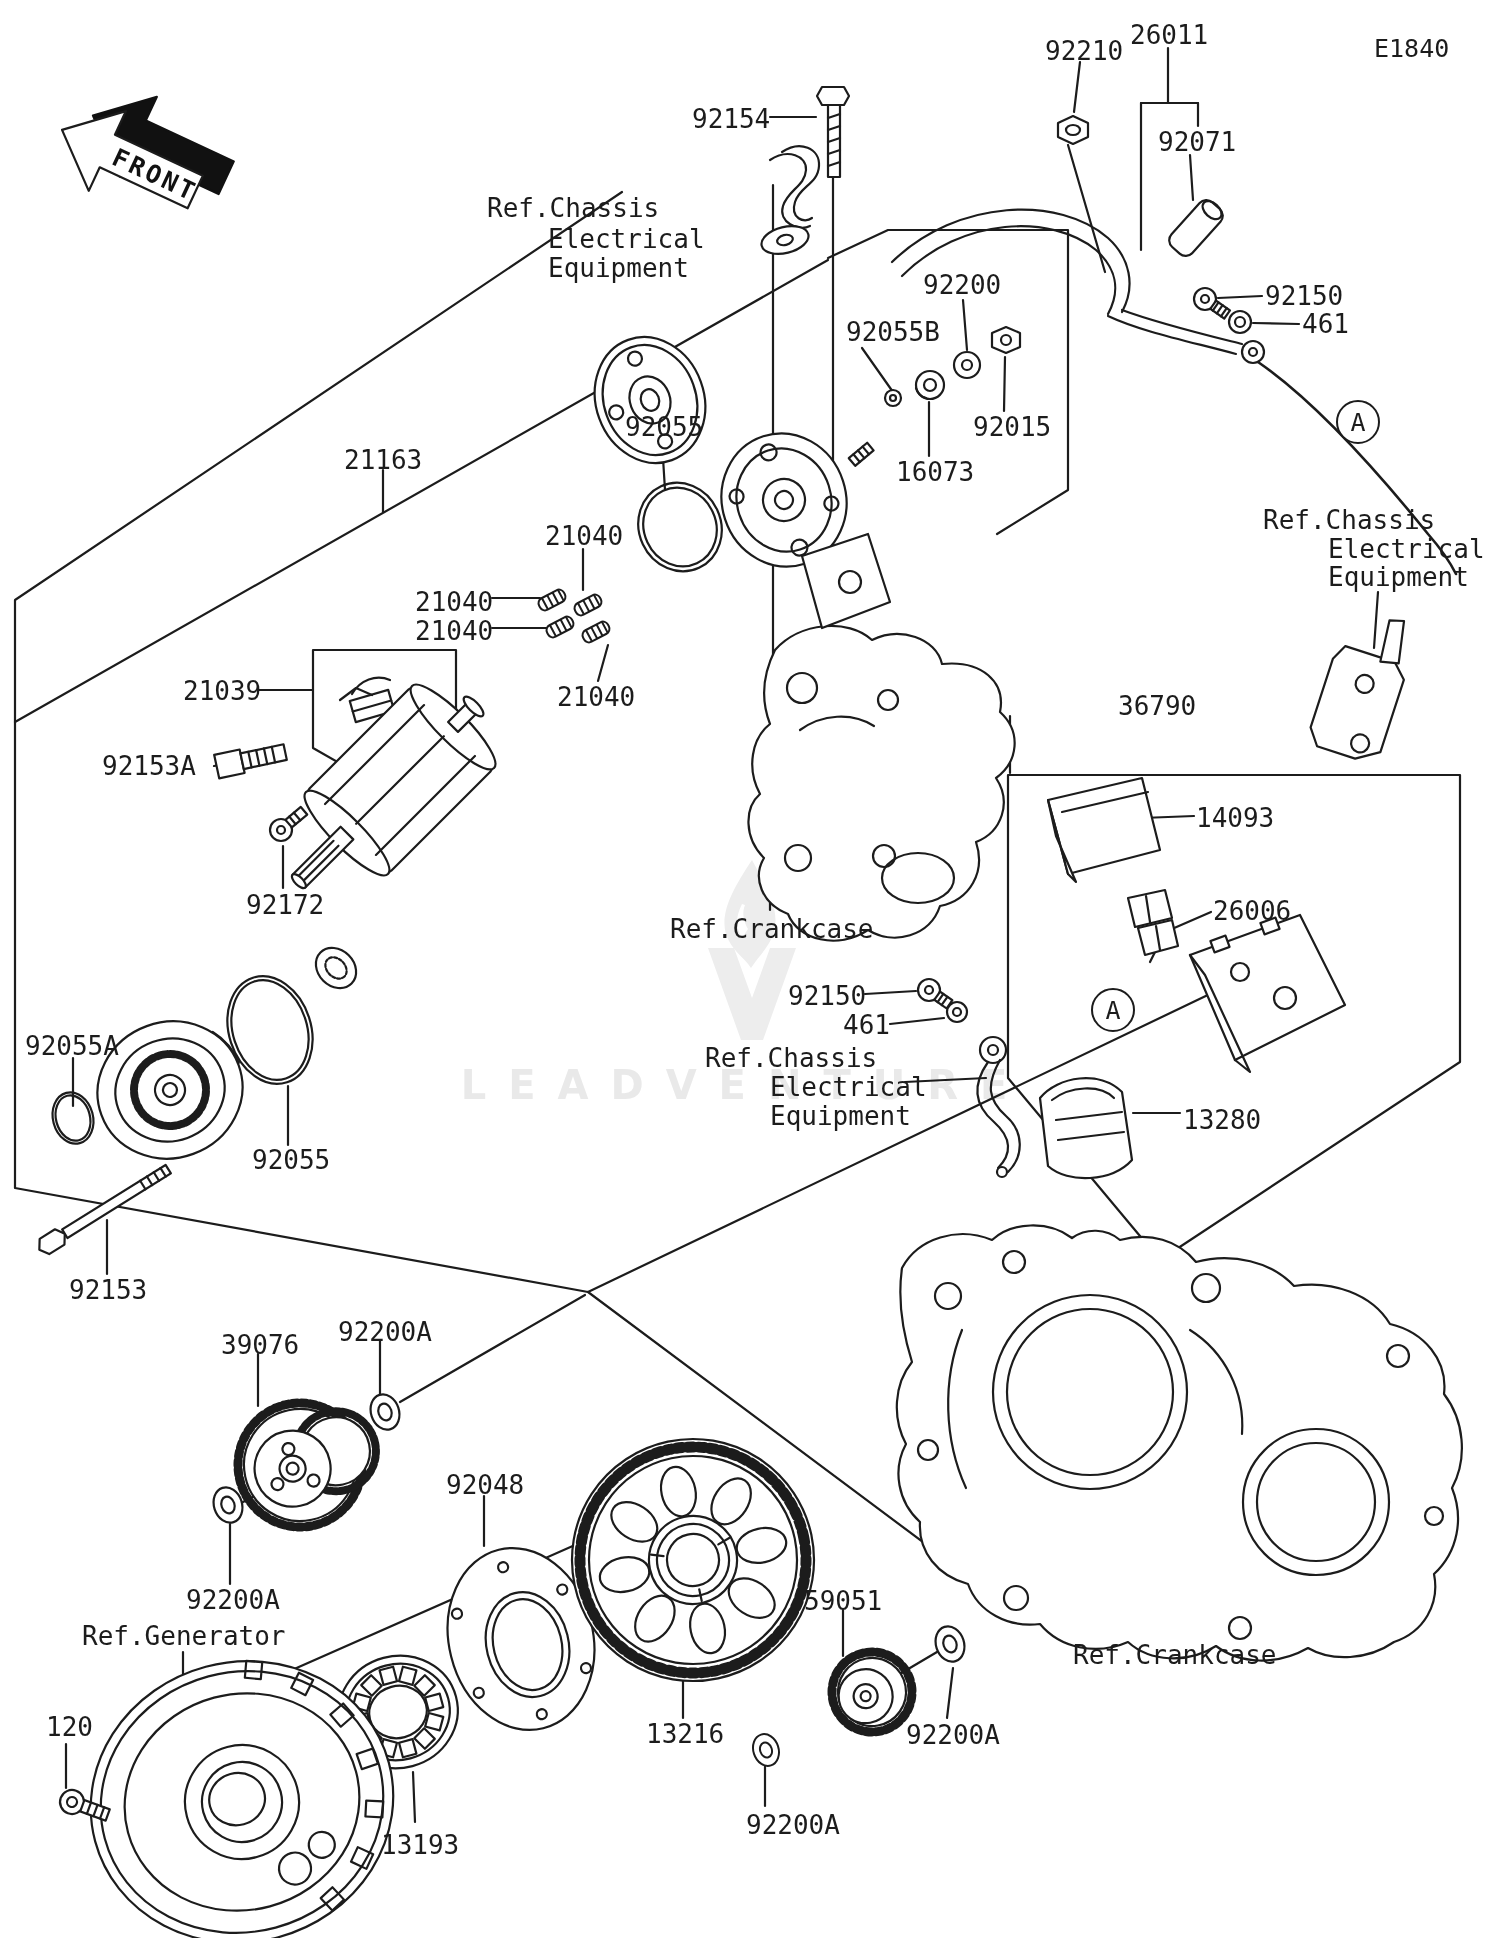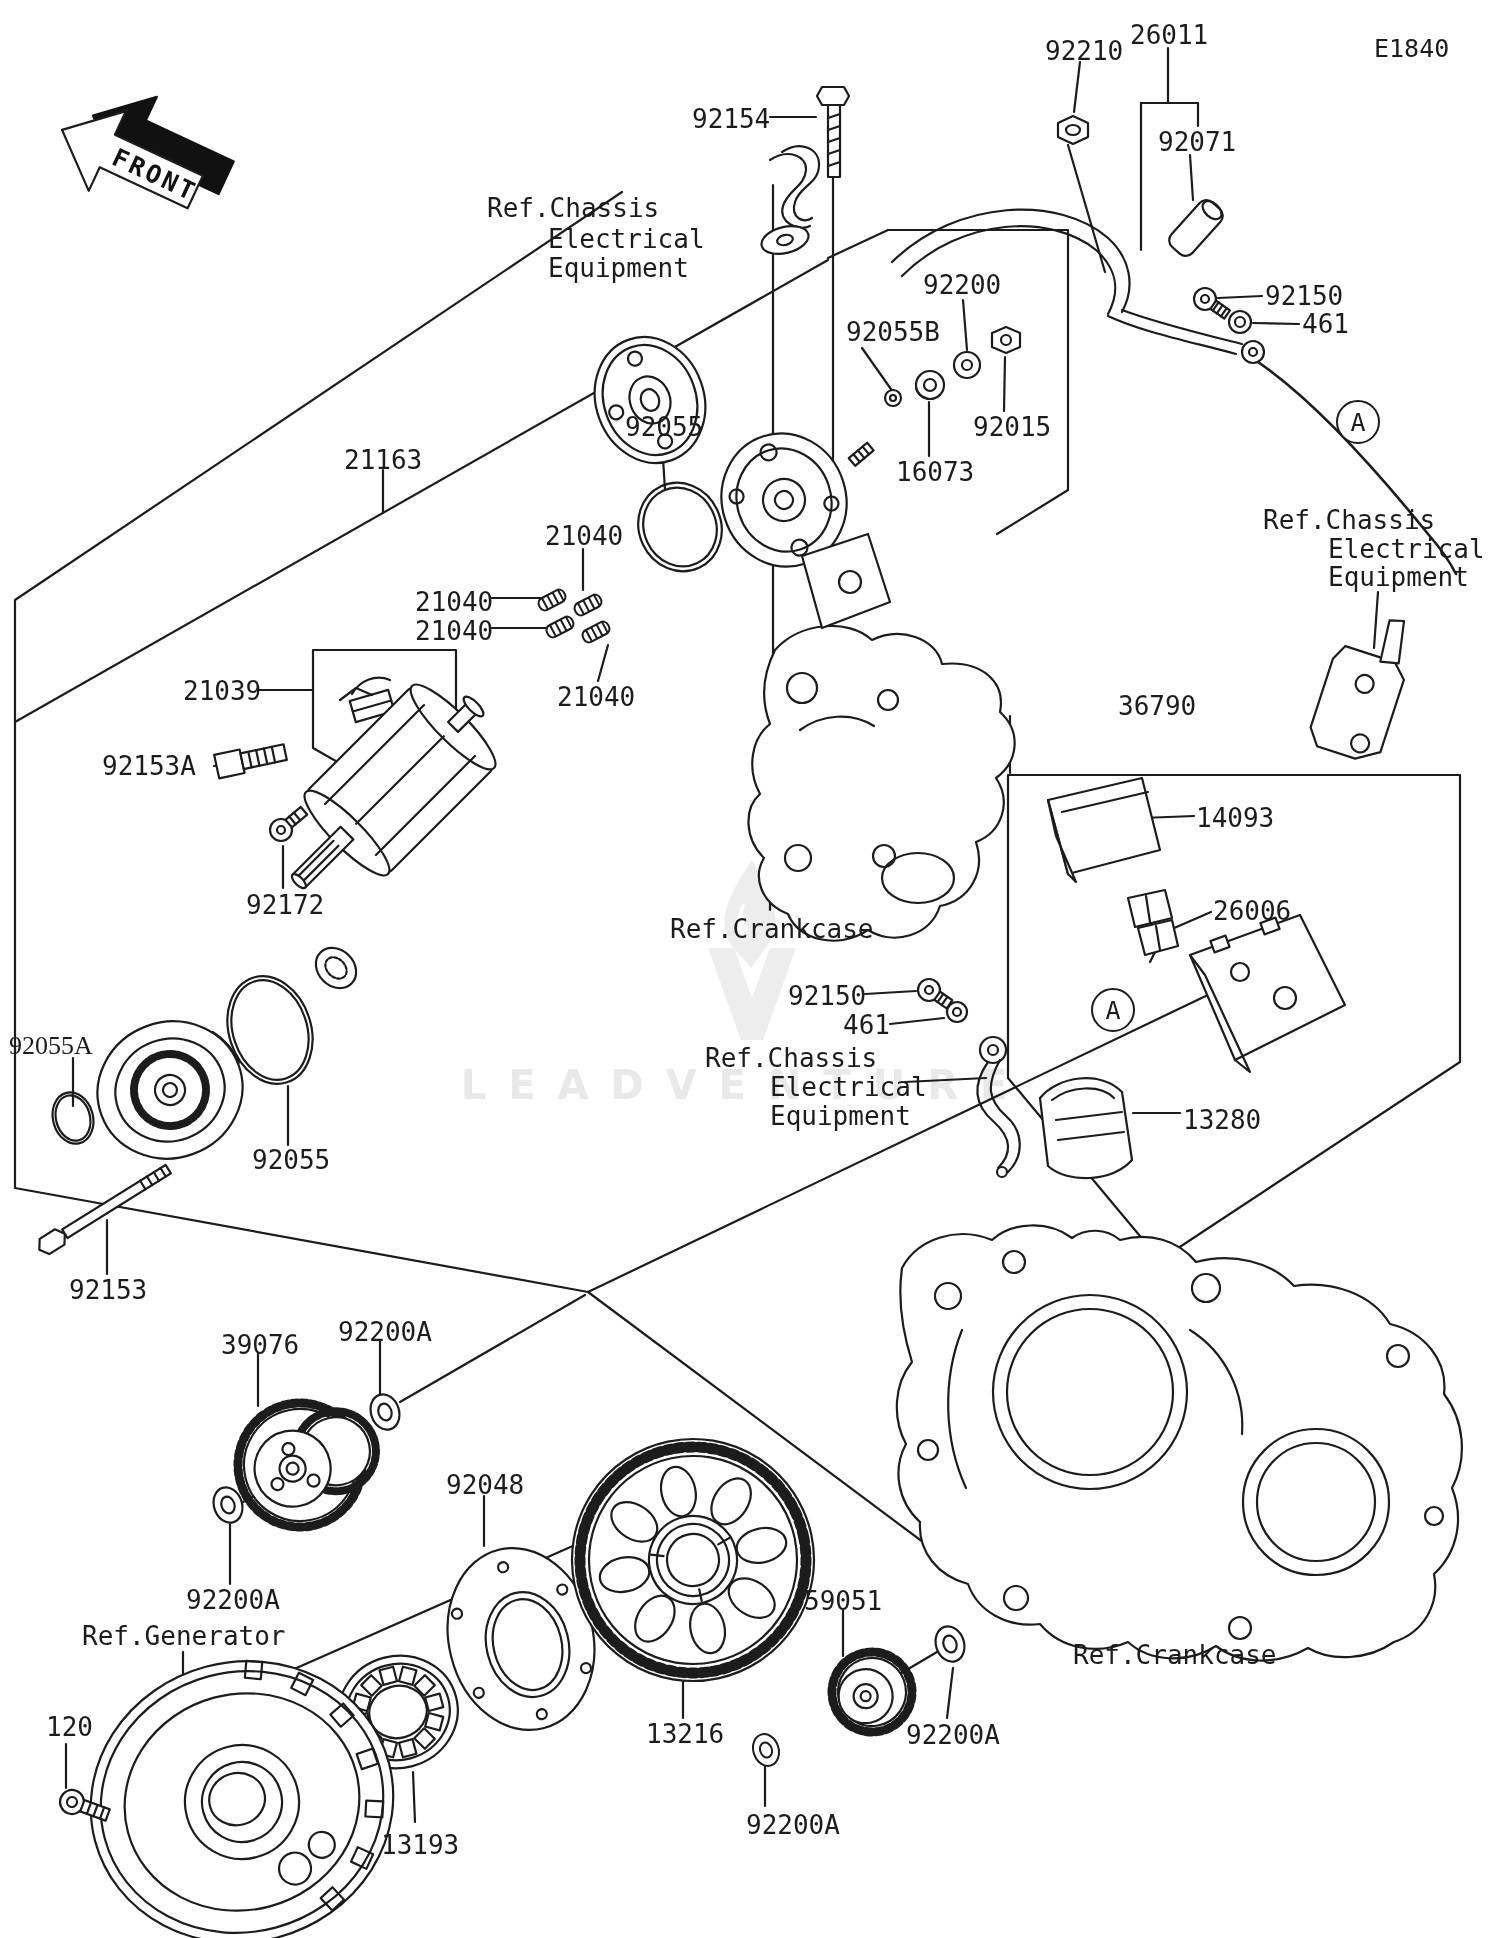--- a/index.html
+++ b/index.html
@@ -518,21 +518,21 @@
       <div class="plabel" style="left: 896px; top: 459px;">16073</div>
       <div class="plabel" style="left: 344px; top: 447px;">21163</div>
       <div class="plabel" style="left: 625px; top: 414px;">92055</div>
       <div class="plabel" style="left: 545px; top: 523px;">21040</div>
       <div class="plabel" style="left: 415px; top: 589px;">21040</div>
       <div class="plabel" style="left: 415px; top: 618px;">21040</div>
       <div class="plabel" style="left: 557px; top: 684px;">21040</div>
       <div class="plabel" style="left: 183px; top: 678px;">21039</div>
       <div class="plabel" style="left: 102px; top: 753px;">92153A</div>
       <div class="plabel" style="left: 246px; top: 892px;">92172</div>
-      <div class="plabel" style="left: 9px; top: 1033px; font-family: Liberation Serif, serif;">92055A</div>
+      <div class="plabel" style="left: 25px; top: 1033px;">92055A</div>
       <div class="plabel" style="left: 252px; top: 1147px;">92055</div>
       <div class="plabel" style="left: 69px; top: 1277px;">92153</div>
       <div class="plabel" style="left: 1118px; top: 693px;">36790</div>
       <div class="plabel" style="left: 1196px; top: 805px;">14093</div>
       <div class="plabel" style="left: 1213px; top: 898px;">26006</div>
       <div class="plabel" style="left: 788px; top: 983px;">92150</div>
       <div class="plabel" style="left: 843px; top: 1012px;">461</div>
       <div class="plabel" style="left: 1183px; top: 1107px;">13280</div>
       <div class="plabel" style="left: 221px; top: 1332px;">39076</div>
       <div class="plabel" style="left: 338px; top: 1319px;">92200A</div>

